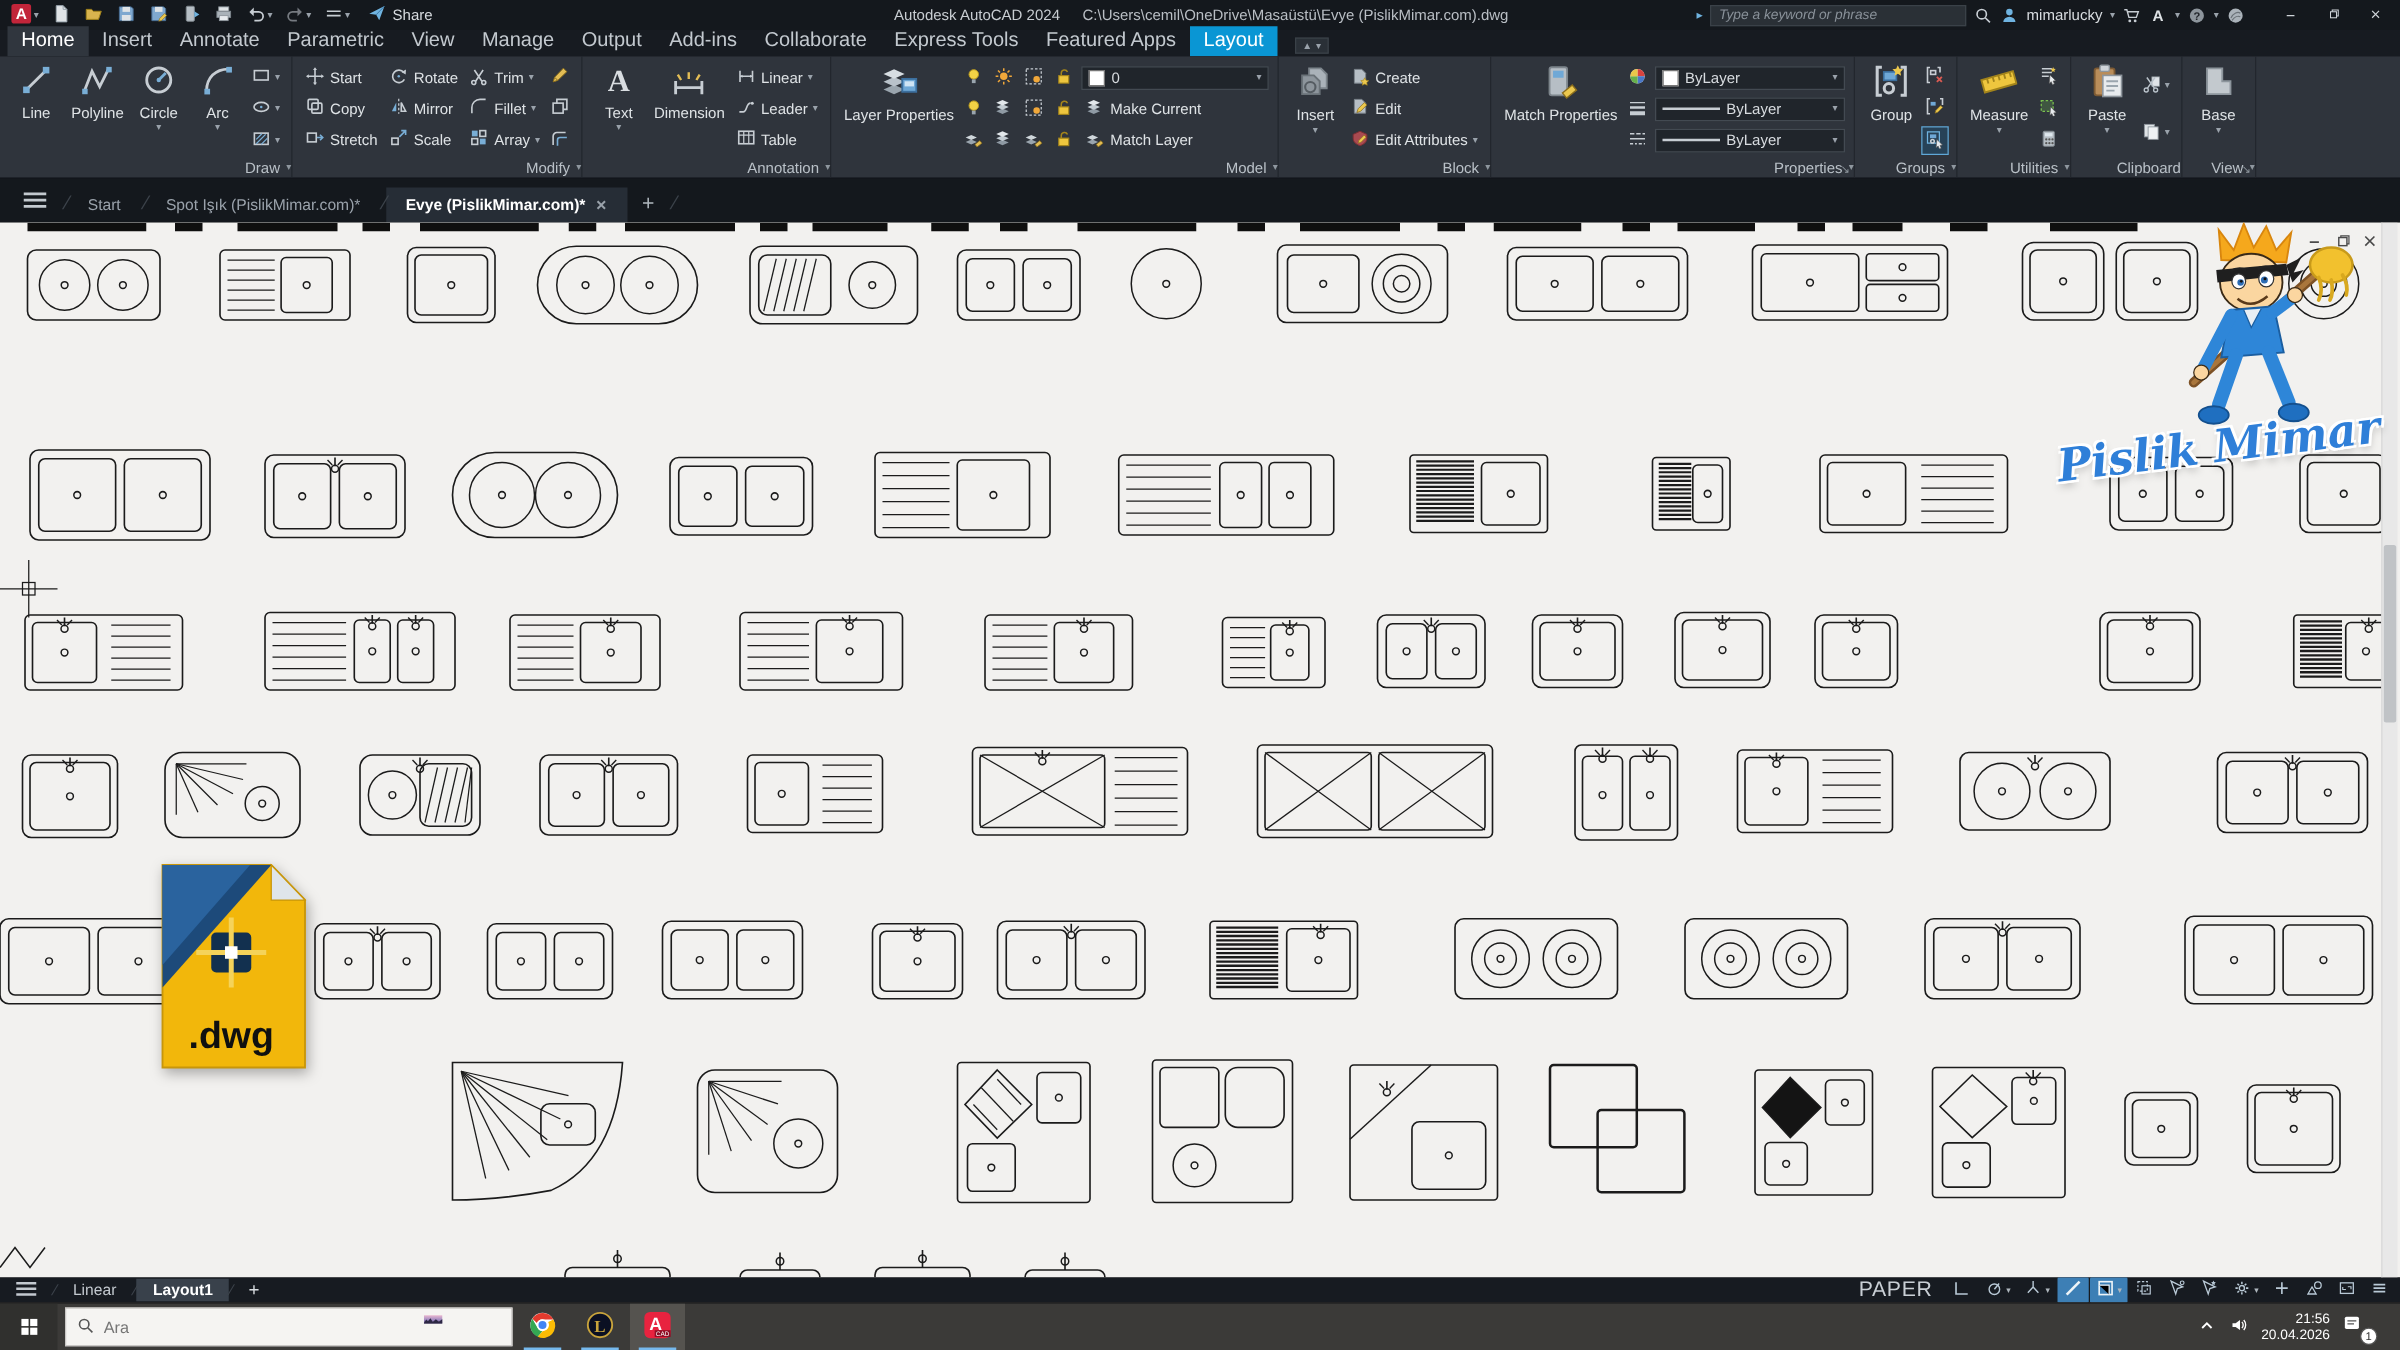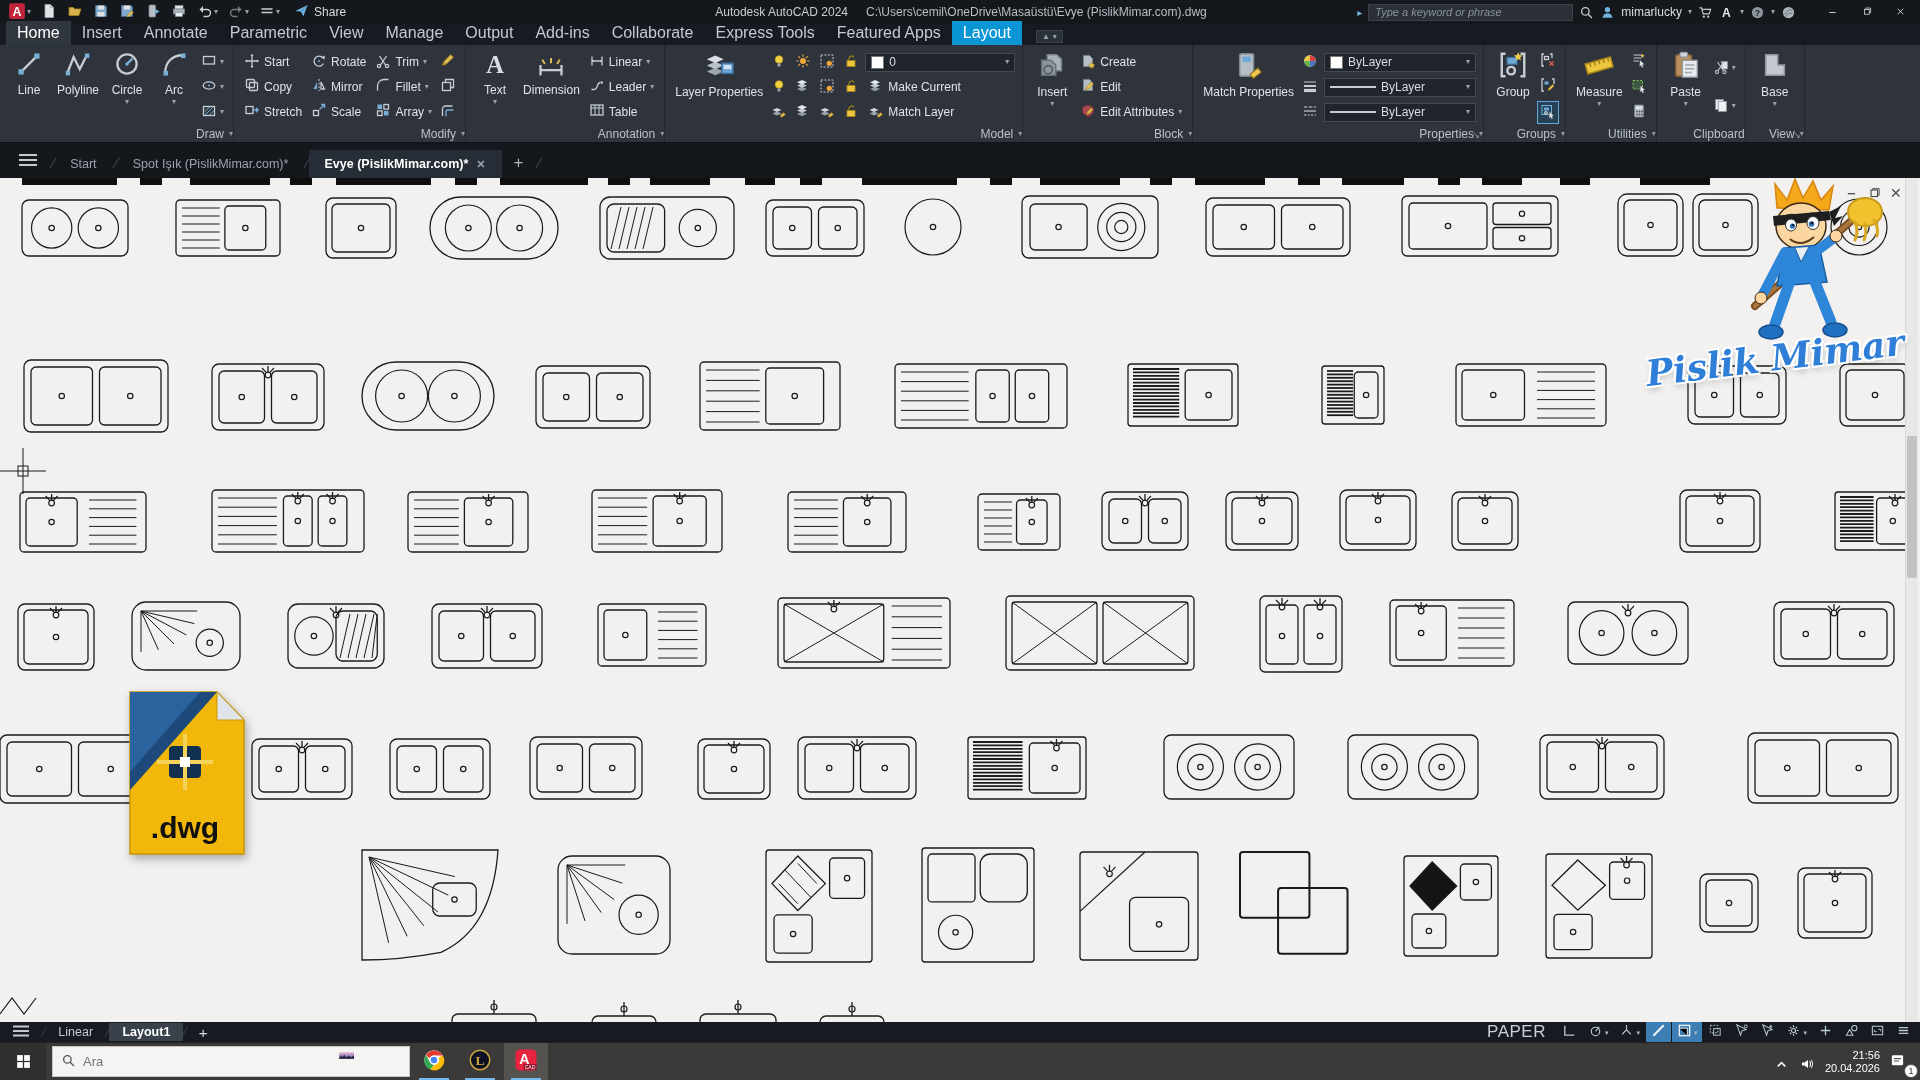--- a/index.html
+++ b/index.html
@@ -111,21 +111,21 @@
   .startbtn{width:46px;height:38px;display:flex;align-items:center;justify-content:center;background:#30302e}
   .startbtn svg{width:17px;height:17px}
   .tsearchbox{width:358px;height:31px;background:#f5f4f2;border:1px solid #c9c7c5;display:flex;align-items:center;gap:7px;padding:0 8px;margin-left:6px}
   .tsearchbox svg{width:15px;height:15px;flex:none}
   .tsearchbox input{flex:1;border:none;outline:none;background:transparent;font-size:13px;color:#444;font-family:"Liberation Sans",sans-serif}
   .thumbimg{width:62px;height:27px;border-radius:6px;overflow:hidden;flex:none}
   .tapp{width:44px;height:38px;display:flex;align-items:center;justify-content:center;position:relative;margin-left:2px}
   .tapp svg{width:24px;height:24px}
   .tapp .runbar{position:absolute;left:7px;right:7px;bottom:0;height:3px;background:#76b9ed}
   .tapp.activeapp{background:#55534f}
-  .tray{margin-left:auto;display:flex;align-items:flex-end;gap:10px;padding-right:6px}
+  .tray{margin-left:auto;display:flex;align-items:center;gap:10px;padding-right:22px}
   .tray svg{width:15px;height:15px}
   .clock{text-align:right;color:#fff;font-size:11px;line-height:13px}
   .notif{position:relative;width:24px;height:22px}
   .notif .badge{position:absolute;right:-4px;bottom:-3px;width:14px;height:14px;border-radius:50%;background:#fff;border:1px solid #555;
      color:#333;font-size:9px;display:flex;align-items:center;justify-content:center}
 </style>
 </head>
 <body>
 
 <div id="app">

